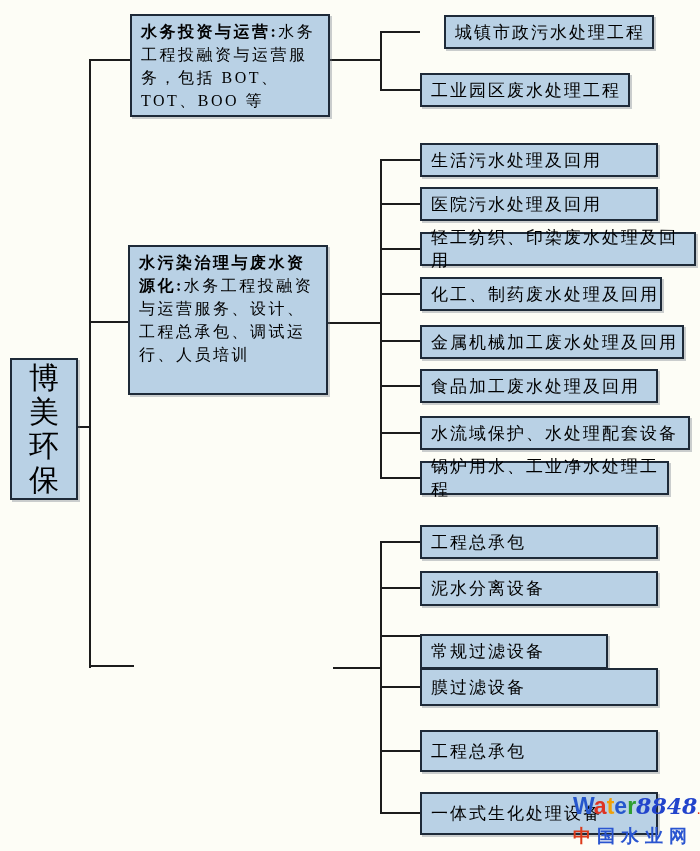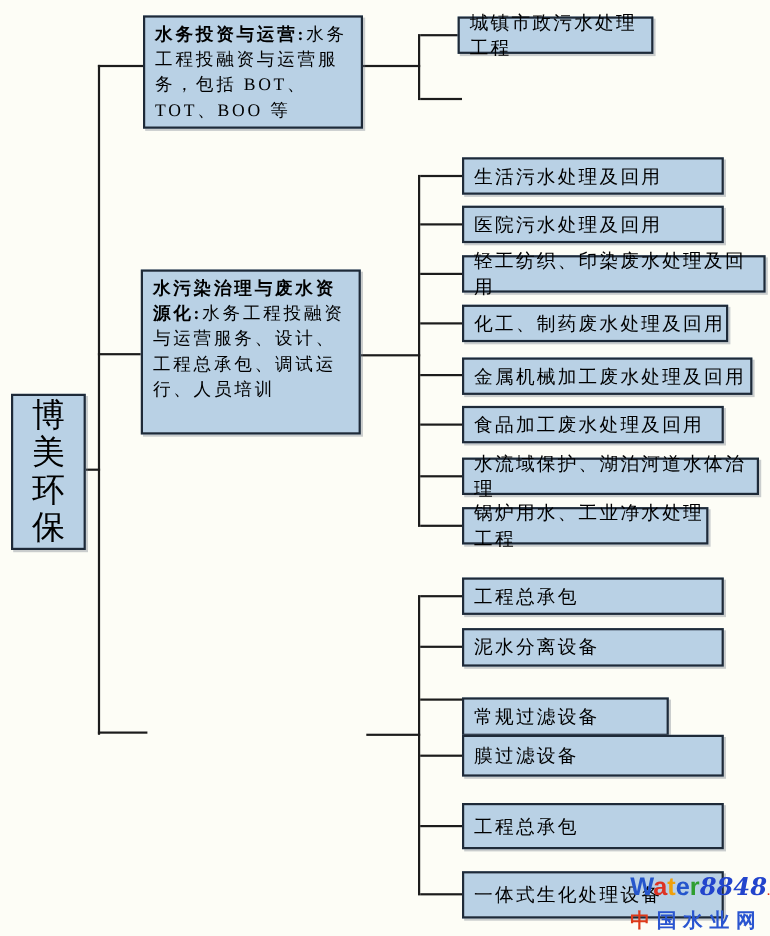--- a/index.html
+++ b/index.html
@@ -71,22 +71,25 @@
   <div class="box root" style="left:10px;top:358px;width:68px;height:142px">
     <span>博</span>
     <span>美</span>
     <span>环</span>
     <span>保</span>
   </div>
 
   <div class="box branch" style="left:130px;top:14px;width:200px;height:103px">
     <span class="title">水务投资与运营:</span><span>水务工程投融资与运营服务，包括 BOT、TOT、BOO 等</span>
   </div>
-  <div class="box leaf" style="left:416px;top:15px;width:178px;height:34px">
+  <div class="box leaf" style="left:444px;top:15px;width:210px;height:34px">
     <span>城镇市政污水处理工程</span>
+  </div>
+  <div class="box leaf" style="left:420px;top:73px;width:210px;height:34px">
+    <span>工业园区废水处理工程</span>
   </div>
 
   <div class="box branch" style="left:128px;top:245px;width:200px;height:150px">
     <span class="title">水污染治理与废水资源化:</span><span>水务工程投融资与运营服务、设计、工程总承包、调试运行、人员培训</span>
   </div>
   <div class="box leaf" style="left:420px;top:143px;width:238px;height:34px">
     <span>生活污水处理及回用</span>
   </div>
   <div class="box leaf" style="left:420px;top:187px;width:238px;height:34px">
     <span>医院污水处理及回用</span>
@@ -97,23 +100,23 @@
   <div class="box leaf" style="left:420px;top:277px;width:242px;height:34px">
     <span>化工、制药废水处理及回用</span>
   </div>
   <div class="box leaf" style="left:420px;top:325px;width:264px;height:34px">
     <span>金属机械加工废水处理及回用</span>
   </div>
   <div class="box leaf" style="left:420px;top:369px;width:238px;height:34px">
     <span>食品加工废水处理及回用</span>
   </div>
   <div class="box leaf" style="left:420px;top:416px;width:270px;height:34px">
-    <span>水流域保护、湖泊河道水体治理</span>
+    <span>水流域保护、水处理配套设备</span>
   </div>
-  <div class="box leaf" style="left:420px;top:461px;width:224px;height:34px">
+  <div class="box leaf" style="left:420px;top:461px;width:249px;height:34px">
     <span>锅炉用水、工业净水处理工程</span>
   </div>
 
   <div class="box leaf" style="left:420px;top:525px;width:238px;height:34px">
     <span>工程总承包</span>
   </div>
   <div class="box leaf" style="left:420px;top:571px;width:238px;height:35px">
     <span>泥水分离设备</span>
   </div>
   <div class="box leaf" style="left:420px;top:634px;width:188px;height:35px">

